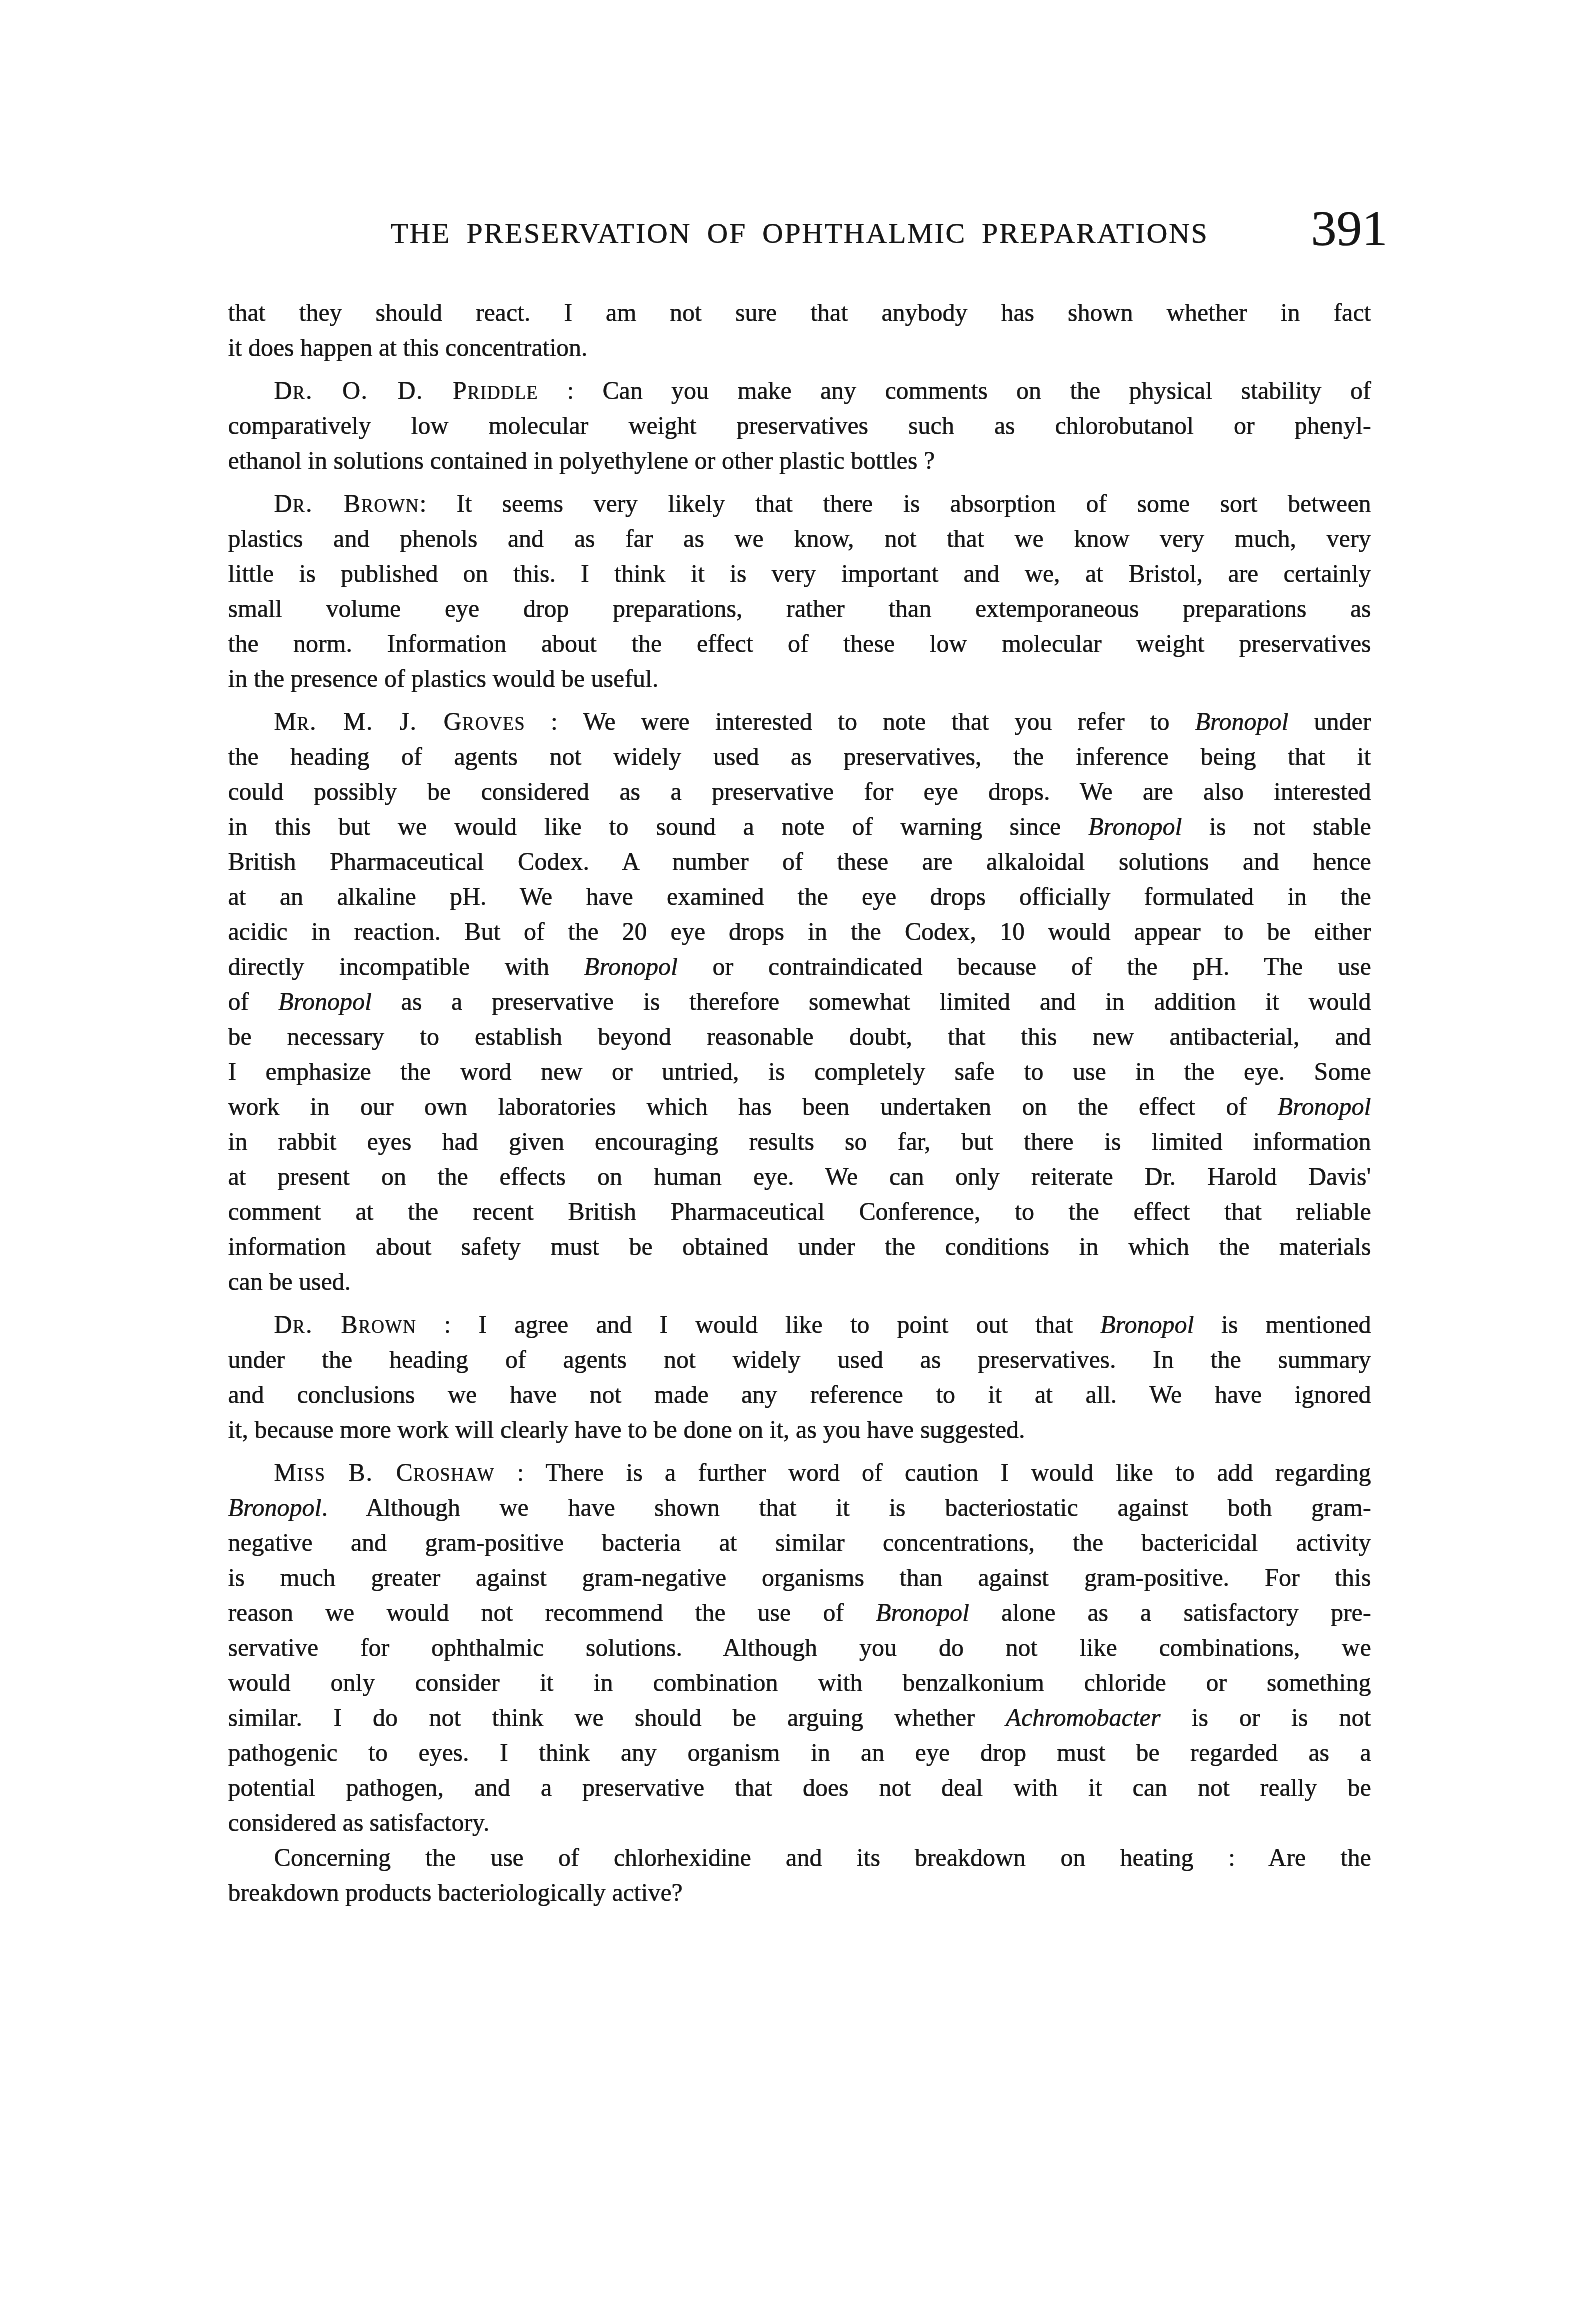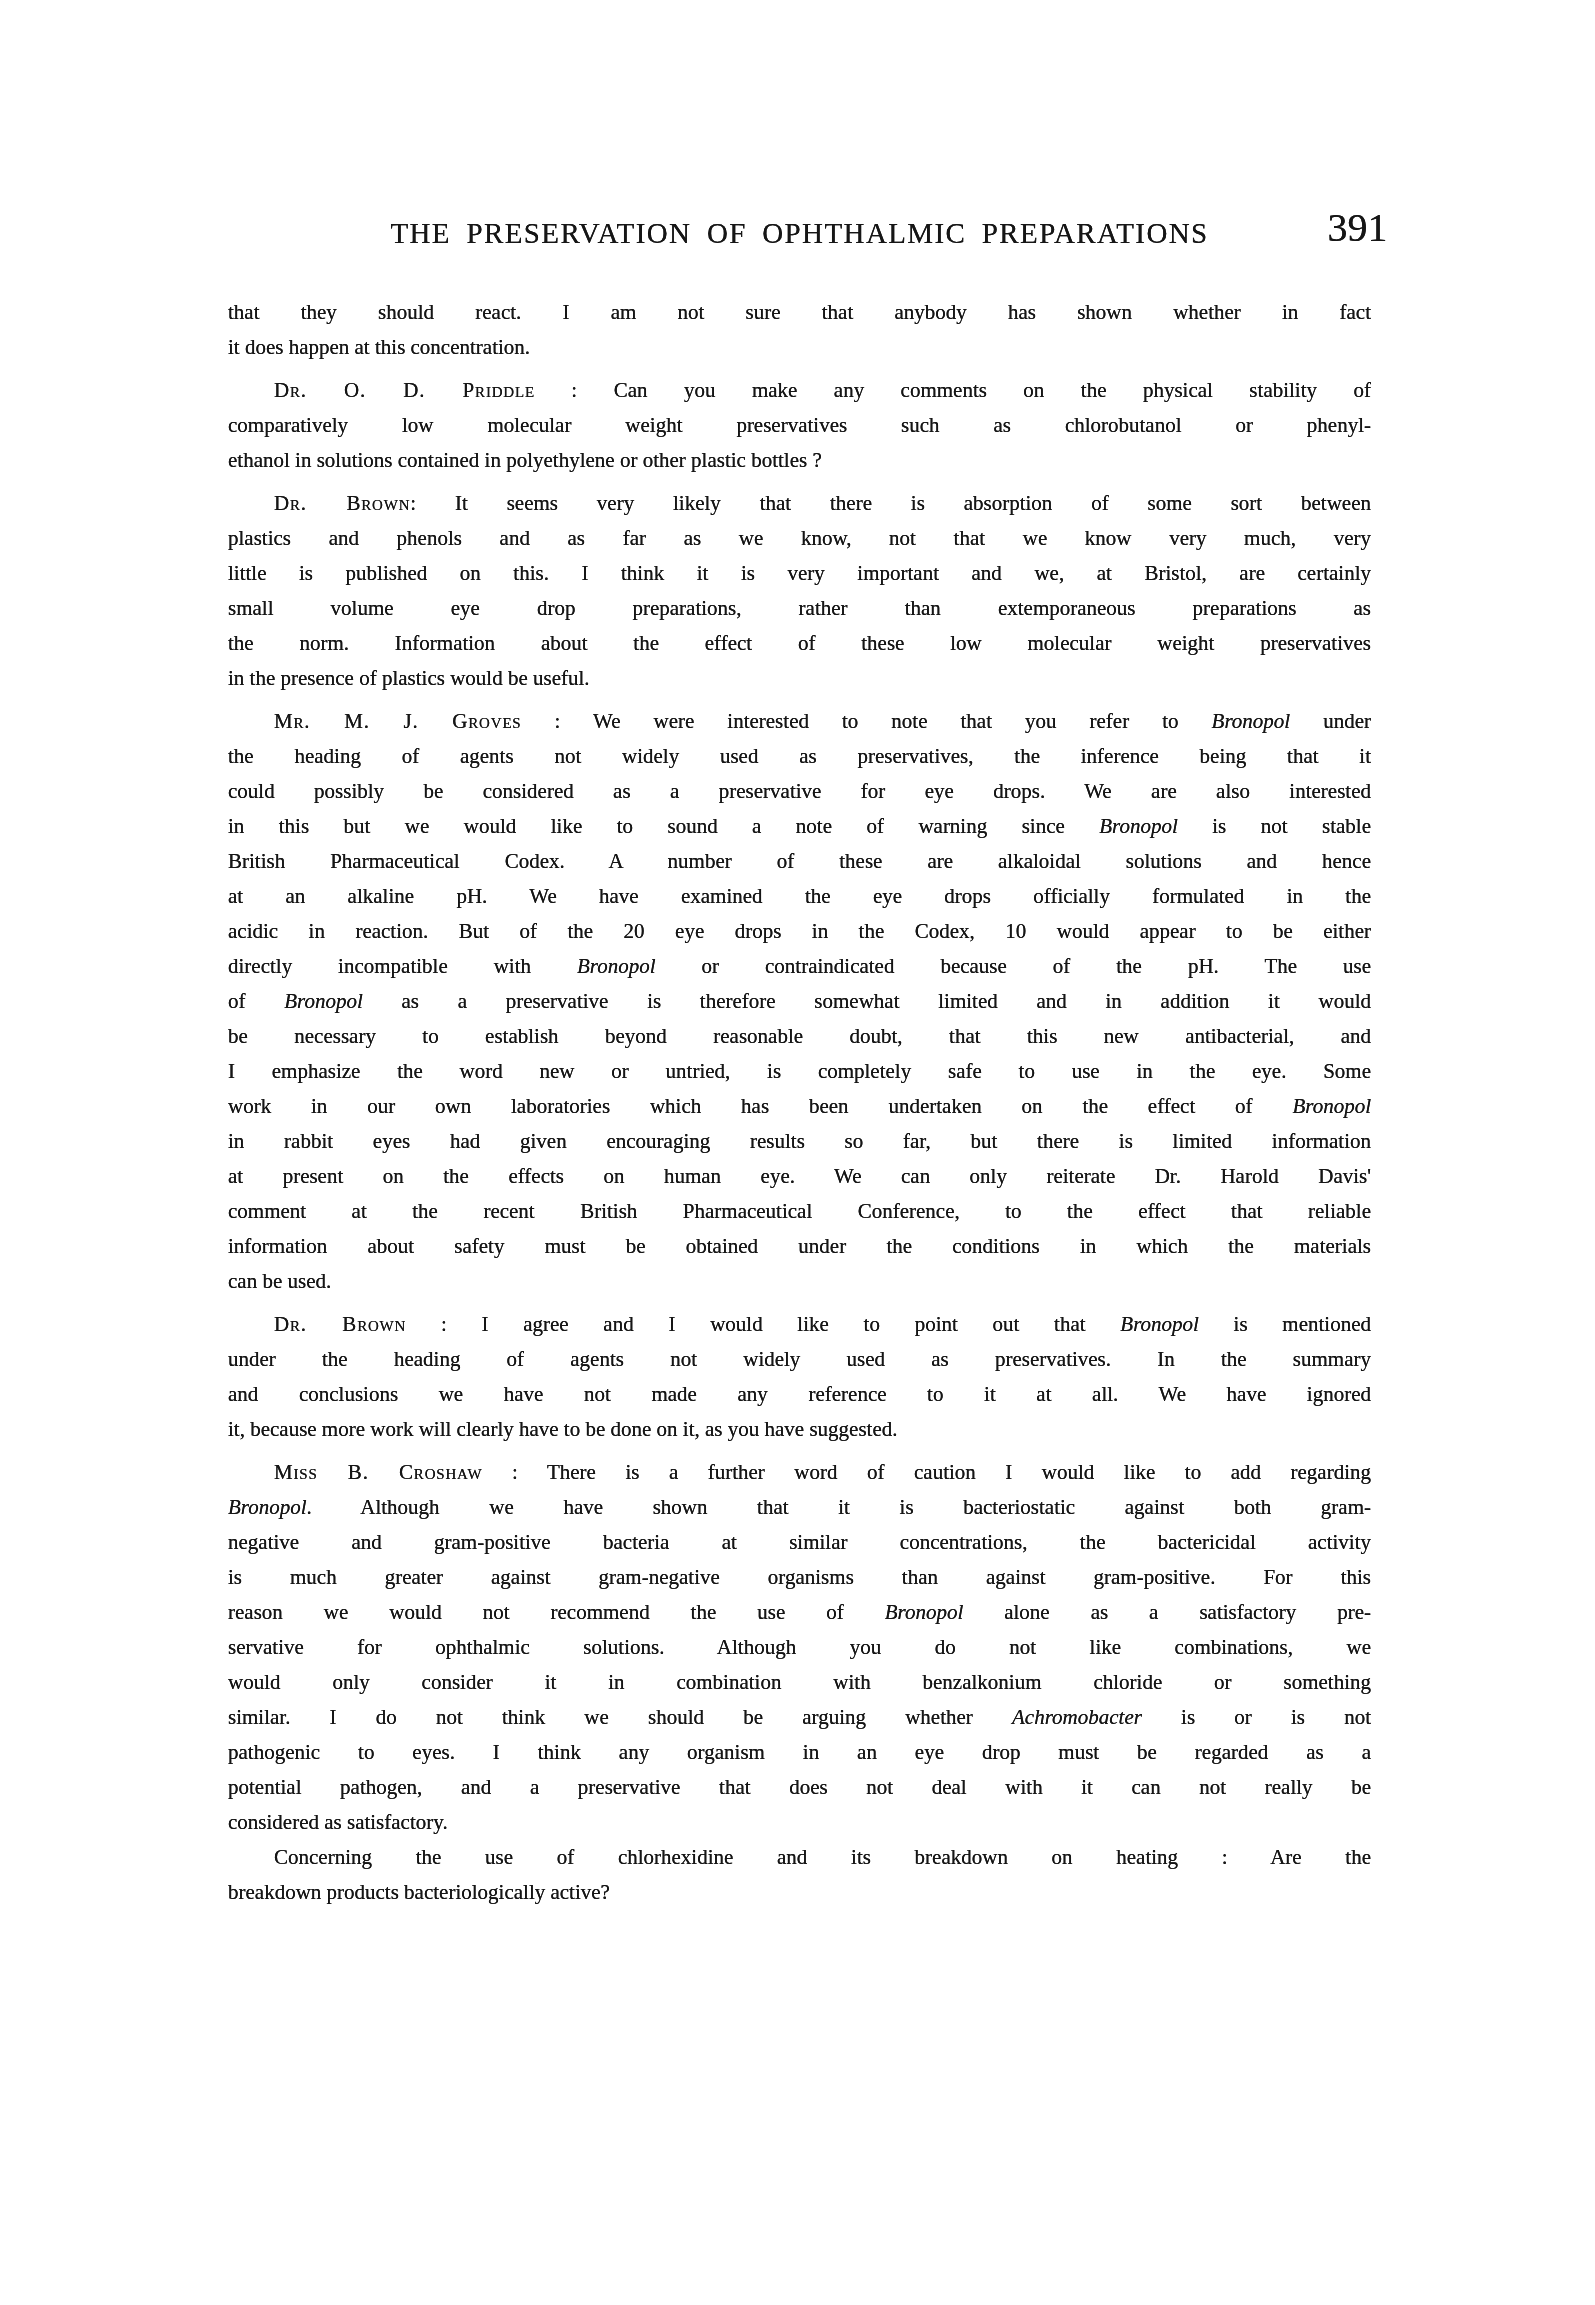--- a/index.html
+++ b/index.html
@@ -19,27 +19,27 @@
     text-align:center;
     font-size:29px;
     letter-spacing:1.4px;
     word-spacing:6.8px;
     line-height:39px;
     text-shadow:0 0 0.4px currentColor;
     white-space:nowrap;
   }
   .page-number{
     position:absolute;right:-16.4px;top:-8.7px;
-    font-size:40px;
+    font-size:51px;
     line-height:46px;
     text-shadow:0 0 0.4px currentColor;
   }
   .body-text{
     position:absolute;left:228px;top:295px;width:1143px;
-    font-size:21px;
+    font-size:25px;
     text-shadow:0 0 0.3px currentColor;
   }
   .para{margin:0;}
   .para.gap{margin-top:8px;}
   .line{
     line-height:35px;
     text-align:justify;
     text-align-last:justify;
   }
   .line.last{text-align-last:left;}

